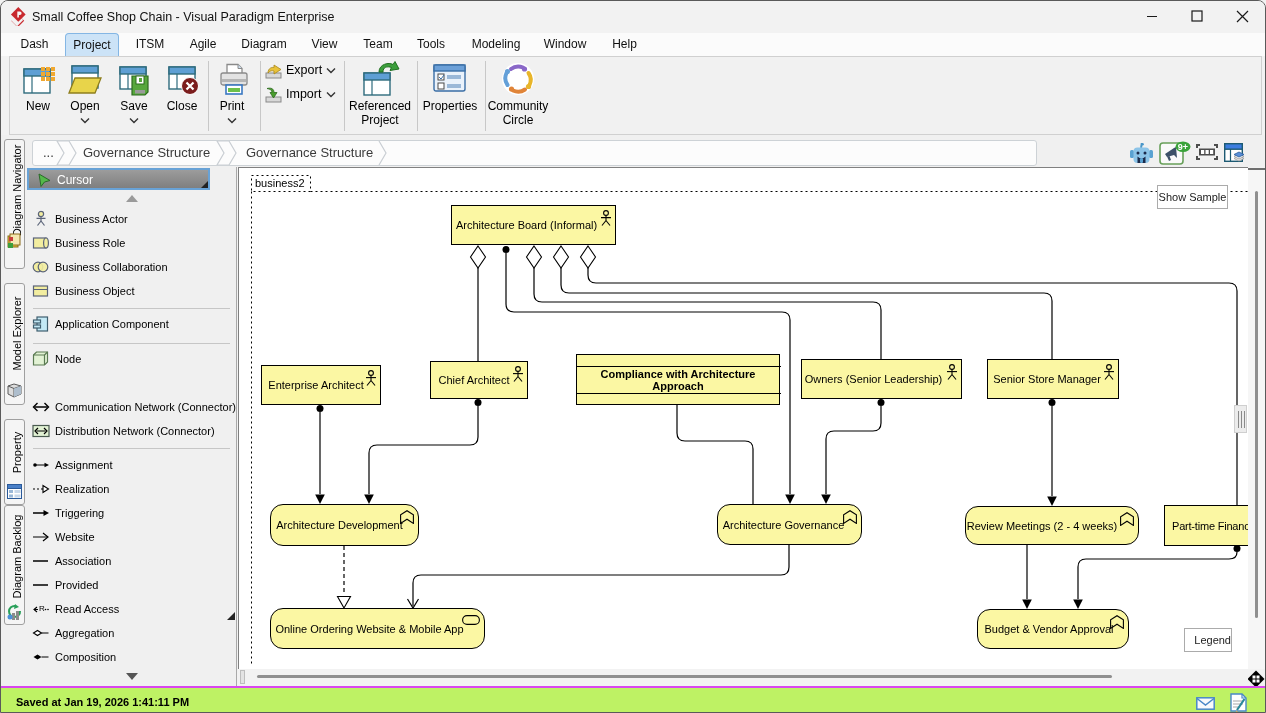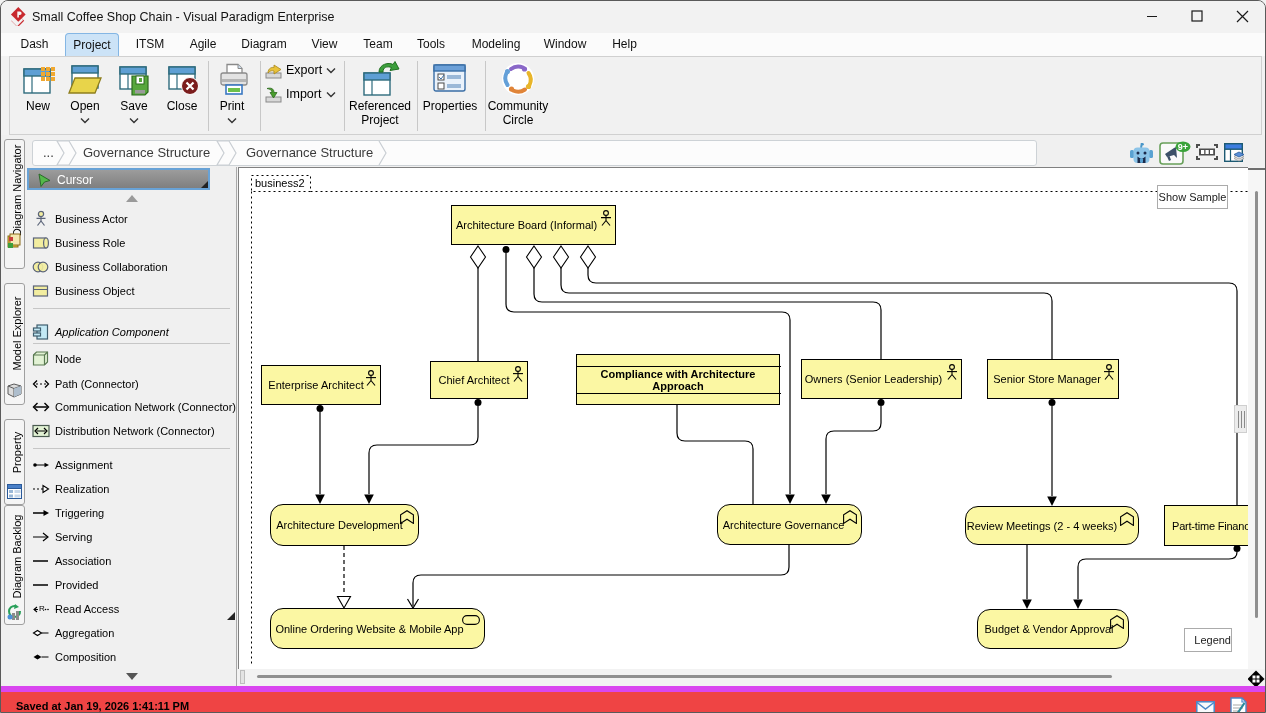--- a/index.html
+++ b/index.html
@@ -38,21 +38,21 @@
 
 #canvas{position:absolute;left:237px;top:166px;width:1010px;height:502px;background:#ffffff;border-left:1px solid #808080;border-top:1px solid #808080;overflow:hidden;}
 #dsvg{position:absolute;left:-238px;top:-167px;}
 .node{position:absolute;background:#fbf7a3;border:1px solid #000;font-size:11px;color:#000;display:flex;align-items:center;justify-content:center;text-align:center;}
 .rnode{border-radius:13px;}
 .nicon{position:absolute;}
 .cbtn{position:absolute;background:#fff;border:1px solid #ababab;font-size:12px;color:#222;text-align:center;}
 
 #hscroll{position:absolute;left:238px;top:668px;width:1009px;height:17px;background:#f2f2f2;}
 #vscroll{position:absolute;left:1247px;top:167px;width:18px;height:501px;background:#f6f6f6;}
-#statusbar{position:absolute;left:0;top:685px;width:1266px;height:28px;background:#ef4444;border-top:6px solid #d946ef;font-size:11px;font-weight:bold;color:#000;text-align:center;}
+#statusbar{position:absolute;left:0;top:685px;width:1266px;height:28px;background:#bef264;border-top:2px solid #d946ef;font-size:11px;font-weight:bold;color:#000;text-align:center;}
 </style>
 </head>
 <body>
 <div id="win">
 
 <div id="titlebar">
   <svg class="abs" style="left:9px;top:6px" width="17" height="19" viewBox="0 0 17 19">
     <rect x="3.1" y="9.2" width="9.2" height="9.2" fill="#c8292e" transform="rotate(45 7.7 13.8)"></rect>
     <rect x="3.3" y="9.0" width="8.8" height="8.8" fill="#f2f2f2" transform="rotate(45 7.7 12.4)"></rect>
     <rect x="3.1" y="2.2" width="10.4" height="10.4" fill="#c8292e" transform="rotate(45 8.3 7.4)"></rect>
@@ -345,43 +345,35 @@
         </svg>
         <span class="txt">Business Collaboration</span>
       </div>
   <div class="sitem" style="top:111.5px;">
         <svg width="17" height="17" viewBox="0 0 17 17">
           <rect x="1.5" y="3.5" width="14" height="10" fill="#f2eda0" stroke="#5a6378" stroke-width="1.2"></rect>
           <line x1="1.5" y1="7" x2="15.5" y2="7" stroke="#5a6378" stroke-width="1.2"></line>
         </svg>
         <span class="txt">Business Object</span>
       </div>
-  <div class="sitem" style="top:153px;font-style:italic;">
+  <div class="sitem" style="top:145px;">
         <svg width="17" height="17" viewBox="0 0 17 17">
           <rect x="5" y="1.5" width="10.5" height="14" fill="#c3e9f5" stroke="#3f5e6e" stroke-width="1.2"></rect>
           <rect x="1.5" y="4.5" width="7" height="3" fill="#c3e9f5" stroke="#3f5e6e" stroke-width="1.2"></rect>
           <rect x="1.5" y="9.5" width="7" height="3" fill="#c3e9f5" stroke="#3f5e6e" stroke-width="1.2"></rect>
         </svg>
         <span class="txt">Application Component</span>
       </div>
   <div class="sitem" style="top:180px;">
         <svg width="17" height="17" viewBox="0 0 17 17">
           <path d="M1.5 4.5 L4.5 1.5 H15.5 V11.5 L12.5 14.5 H1.5 Z" fill="#e2f2d4" stroke="#5a7a52" stroke-width="1.2"></path>
           <path d="M1.5 4.5 H12.5 V14.5 M12.5 4.5 L15.5 1.5" fill="none" stroke="#5a7a52" stroke-width="1.2"></path>
         </svg>
         <span class="txt">Node</span>
       </div>
-  <div class="sitem" style="top:204.5px;">
-        <svg width="18" height="17" viewBox="0 0 18 17">
-          <line x1="4" y1="8.5" x2="14" y2="8.5" stroke="#000" stroke-width="1.2" stroke-dasharray="2 2"></line>
-          <path d="M5 5 L1.5 8.5 L5 12" fill="none" stroke="#000" stroke-width="1.3"></path>
-          <path d="M13 5 L16.5 8.5 L13 12" fill="none" stroke="#000" stroke-width="1.3"></path>
-        </svg>
-        <span class="txt">Path (Connector)</span>
-      </div>
   <div class="sitem" style="top:228px;">
         <svg width="18" height="17" viewBox="0 0 18 17">
           <line x1="2.5" y1="8.5" x2="15.5" y2="8.5" stroke="#000" stroke-width="1.4"></line>
           <path d="M5.5 4.5 L1.5 8.5 L5.5 12.5" fill="none" stroke="#000" stroke-width="1.4"></path>
           <path d="M12.5 4.5 L16.5 8.5 L12.5 12.5" fill="none" stroke="#000" stroke-width="1.4"></path>
         </svg>
         <span class="txt">Communication Network (Connector)</span>
       </div>
   <div class="sitem" style="top:251.5px;">
         <svg width="18" height="17" viewBox="0 0 18 17">
@@ -411,21 +403,21 @@
           <line x1="1" y1="8.5" x2="12" y2="8.5" stroke="#000" stroke-width="1.3"></line>
           <polygon points="17,8.5 11.5,5.5 11.5,11.5" fill="#000"></polygon>
         </svg>
         <span class="txt">Triggering</span>
       </div>
   <div class="sitem" style="top:358px;">
         <svg width="18" height="17" viewBox="0 0 18 17">
           <line x1="1" y1="8.5" x2="15.5" y2="8.5" stroke="#000" stroke-width="1.2"></line>
           <path d="M11 4.5 L16 8.5 L11 12.5" fill="none" stroke="#000" stroke-width="1.2"></path>
         </svg>
-        <span class="txt">Serving</span>
+        <span class="txt">Website</span>
       </div>
   <div class="sitem" style="top:382px;">
         <svg width="18" height="17" viewBox="0 0 18 17">
           <line x1="1" y1="8.5" x2="16" y2="8.5" stroke="#000" stroke-width="1.6"></line>
         </svg>
         <span class="txt">Association</span>
       </div>
   <div class="sitem" style="top:406px;">
         <svg width="18" height="17" viewBox="0 0 18 17">
           <line x1="1" y1="8.5" x2="16" y2="8.5" stroke="#000" stroke-width="1.6"></line>

